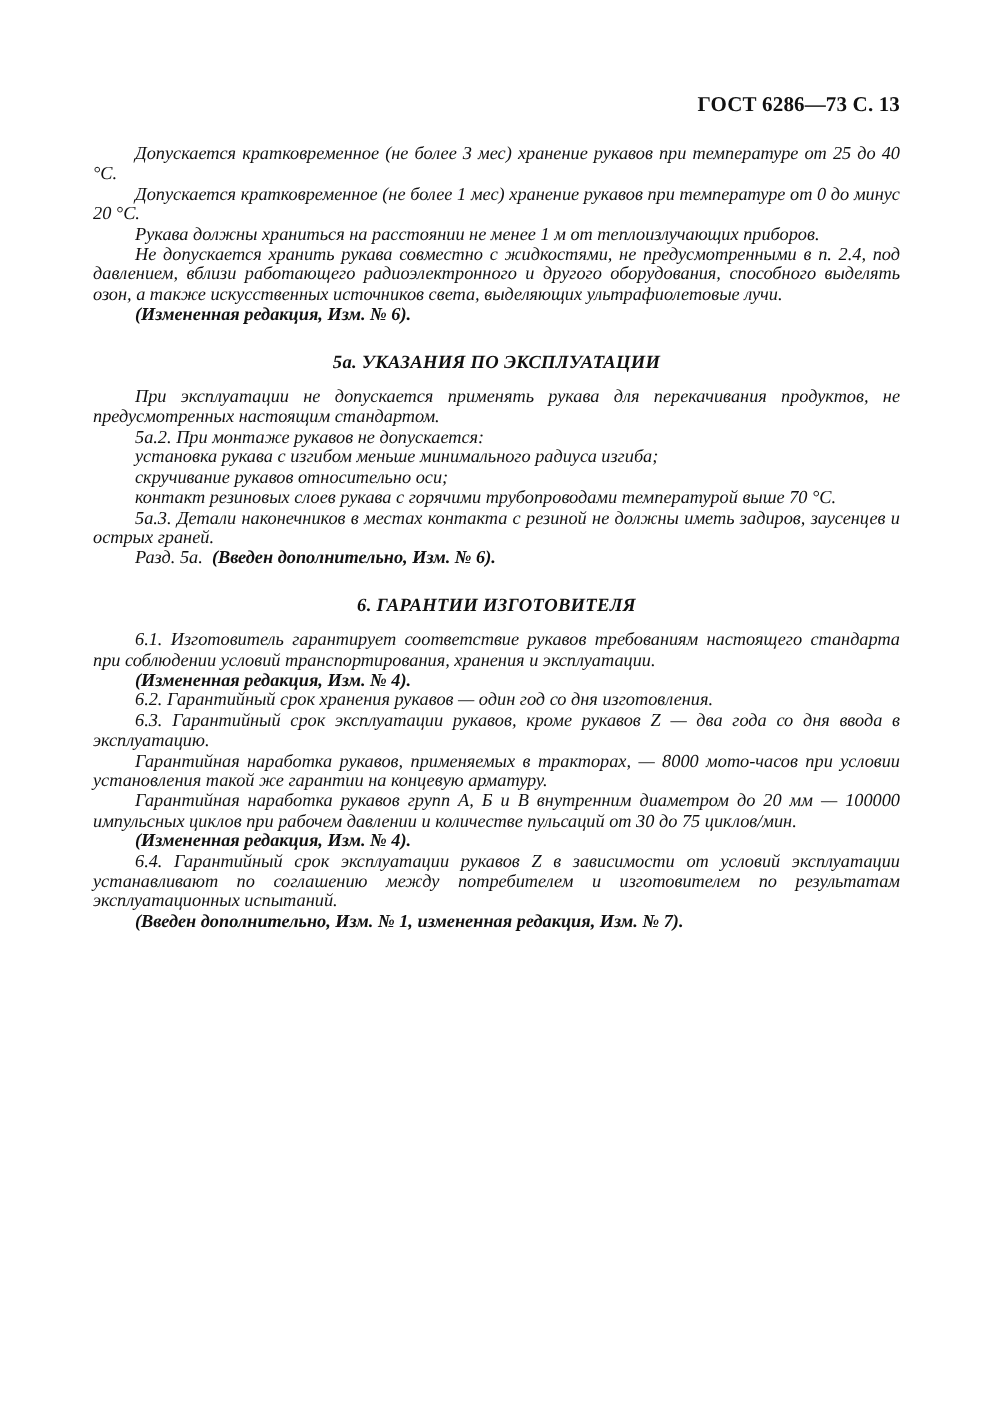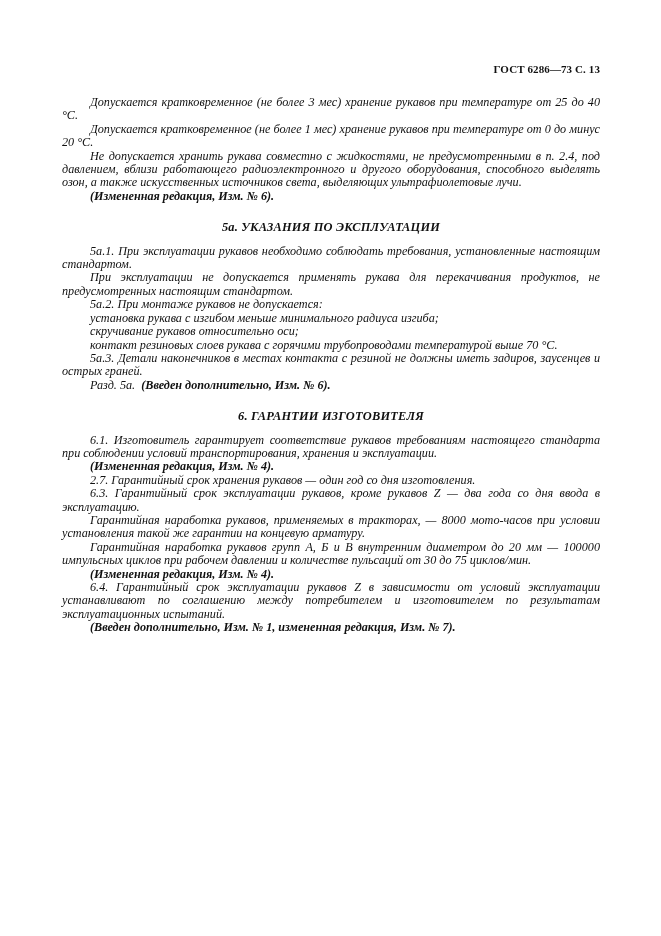--- a/index.html
+++ b/index.html
@@ -21,21 +21,21 @@
       top: 0;
       width: 538px;
     }
     .header {
       position: absolute;
       left: 0;
       top: 63px;
       width: 538px;
       text-align: right;
       font-weight: bold;
-      font-size: 11px;
+      font-size: 14px;
       letter-spacing: 0.1px;
     }
     .body-text {
       position: absolute;
       left: 0;
       top: 96px;
       width: 538px;
       font-size: 12.2px;
       line-height: 13.4px;
       font-style: italic;
@@ -61,37 +61,37 @@
 <body>
 
 <div class="page">
 
   <div class="header">ГОСТ 6286—73 С. 13</div>
 
   <div class="body-text">
 
     <p class="p">Допускается кратковременное (не более 3 мес) хранение рукавов при температуре от 25 до 40 °С.</p>
     <p class="p">Допускается кратковременное (не более 1 мес) хранение рукавов при температуре от 0 до минус 20 °С.</p>
+    <p class="p">Рукава должны храниться на расстоянии не менее 1 м от теплоизлучающих приборов.</p>
     <p class="p">Не допускается хранить рукава совместно с жидкостями, не предусмотренными в п. 2.4, под давлением, вблизи работающего радиоэлектронного и другого оборудования, способного выделять озон, а также искусственных источников света, выделяющих ультрафиолетовые лучи.</p>
     <p class="p b">(Измененная редакция, Изм. № 6).</p>
 
     <p class="section-title gap-before gap-after">5а. УКАЗАНИЯ ПО ЭКСПЛУАТАЦИИ</p>
-    <p class="p">5а.1. При эксплуатации рукавов необходимо соблюдать требования, установленные настоящим стандартом.</p>
     <p class="p">При эксплуатации не допускается применять рукава для перекачивания продуктов, не предусмотренных настоящим стандартом.</p>
     <p class="p">5а.2. При монтаже рукавов не допускается:</p>
     <p class="p">установка рукава с изгибом меньше минимального радиуса изгиба;</p>
     <p class="p">скручивание рукавов относительно оси;</p>
     <p class="p">контакт резиновых слоев рукава с горячими трубопроводами температурой выше 70 °С.</p>
     <p class="p">5а.3. Детали наконечников в местах контакта с резиной не должны иметь задиров, заусенцев и острых граней.</p>
     <p class="p"><span>Разд. 5а.</span>&nbsp; <span class="b">(Введен дополнительно, Изм. № 6).</span></p>
 
     <p class="section-title gap-before gap-after">6. ГАРАНТИИ ИЗГОТОВИТЕЛЯ</p>
     <p class="p">6.1. Изготовитель гарантирует соответствие рукавов требованиям настоящего стандарта при соблюдении условий транспортирования, хранения и эксплуатации.</p>
     <p class="p b">(Измененная редакция, Изм. № 4).</p>
-    <p class="p">2.7. Гарантийный срок хранения рукавов — один год со дня изготовления.</p>
+    <p class="p">6.2. Гарантийный срок хранения рукавов — один год со дня изготовления.</p>
     <p class="p">6.3. Гарантийный срок эксплуатации рукавов, кроме рукавов Z — два года со дня ввода в эксплуатацию.</p>
     <p class="p">Гарантийная наработка рукавов, применяемых в тракторах, — 8000 мото-часов при условии установления такой же гарантии на концевую арматуру.</p>
     <p class="p">Гарантийная наработка рукавов групп А, Б и В внутренним диаметром до 20 мм — 100000 импульсных циклов при рабочем давлении и количестве пульсаций от 30 до 75 циклов/мин.</p>
     <p class="p b">(Измененная редакция, Изм. № 4).</p>
     <p class="p">6.4. Гарантийный срок эксплуатации рукавов Z в зависимости от условий эксплуатации устанавливают по соглашению между потребителем и изготовителем по результатам эксплуатационных испытаний.</p>
     <p class="p b">(Введен дополнительно, Изм. № 1, измененная редакция, Изм. № 7).</p>
 
   </div>
 </div>
 

